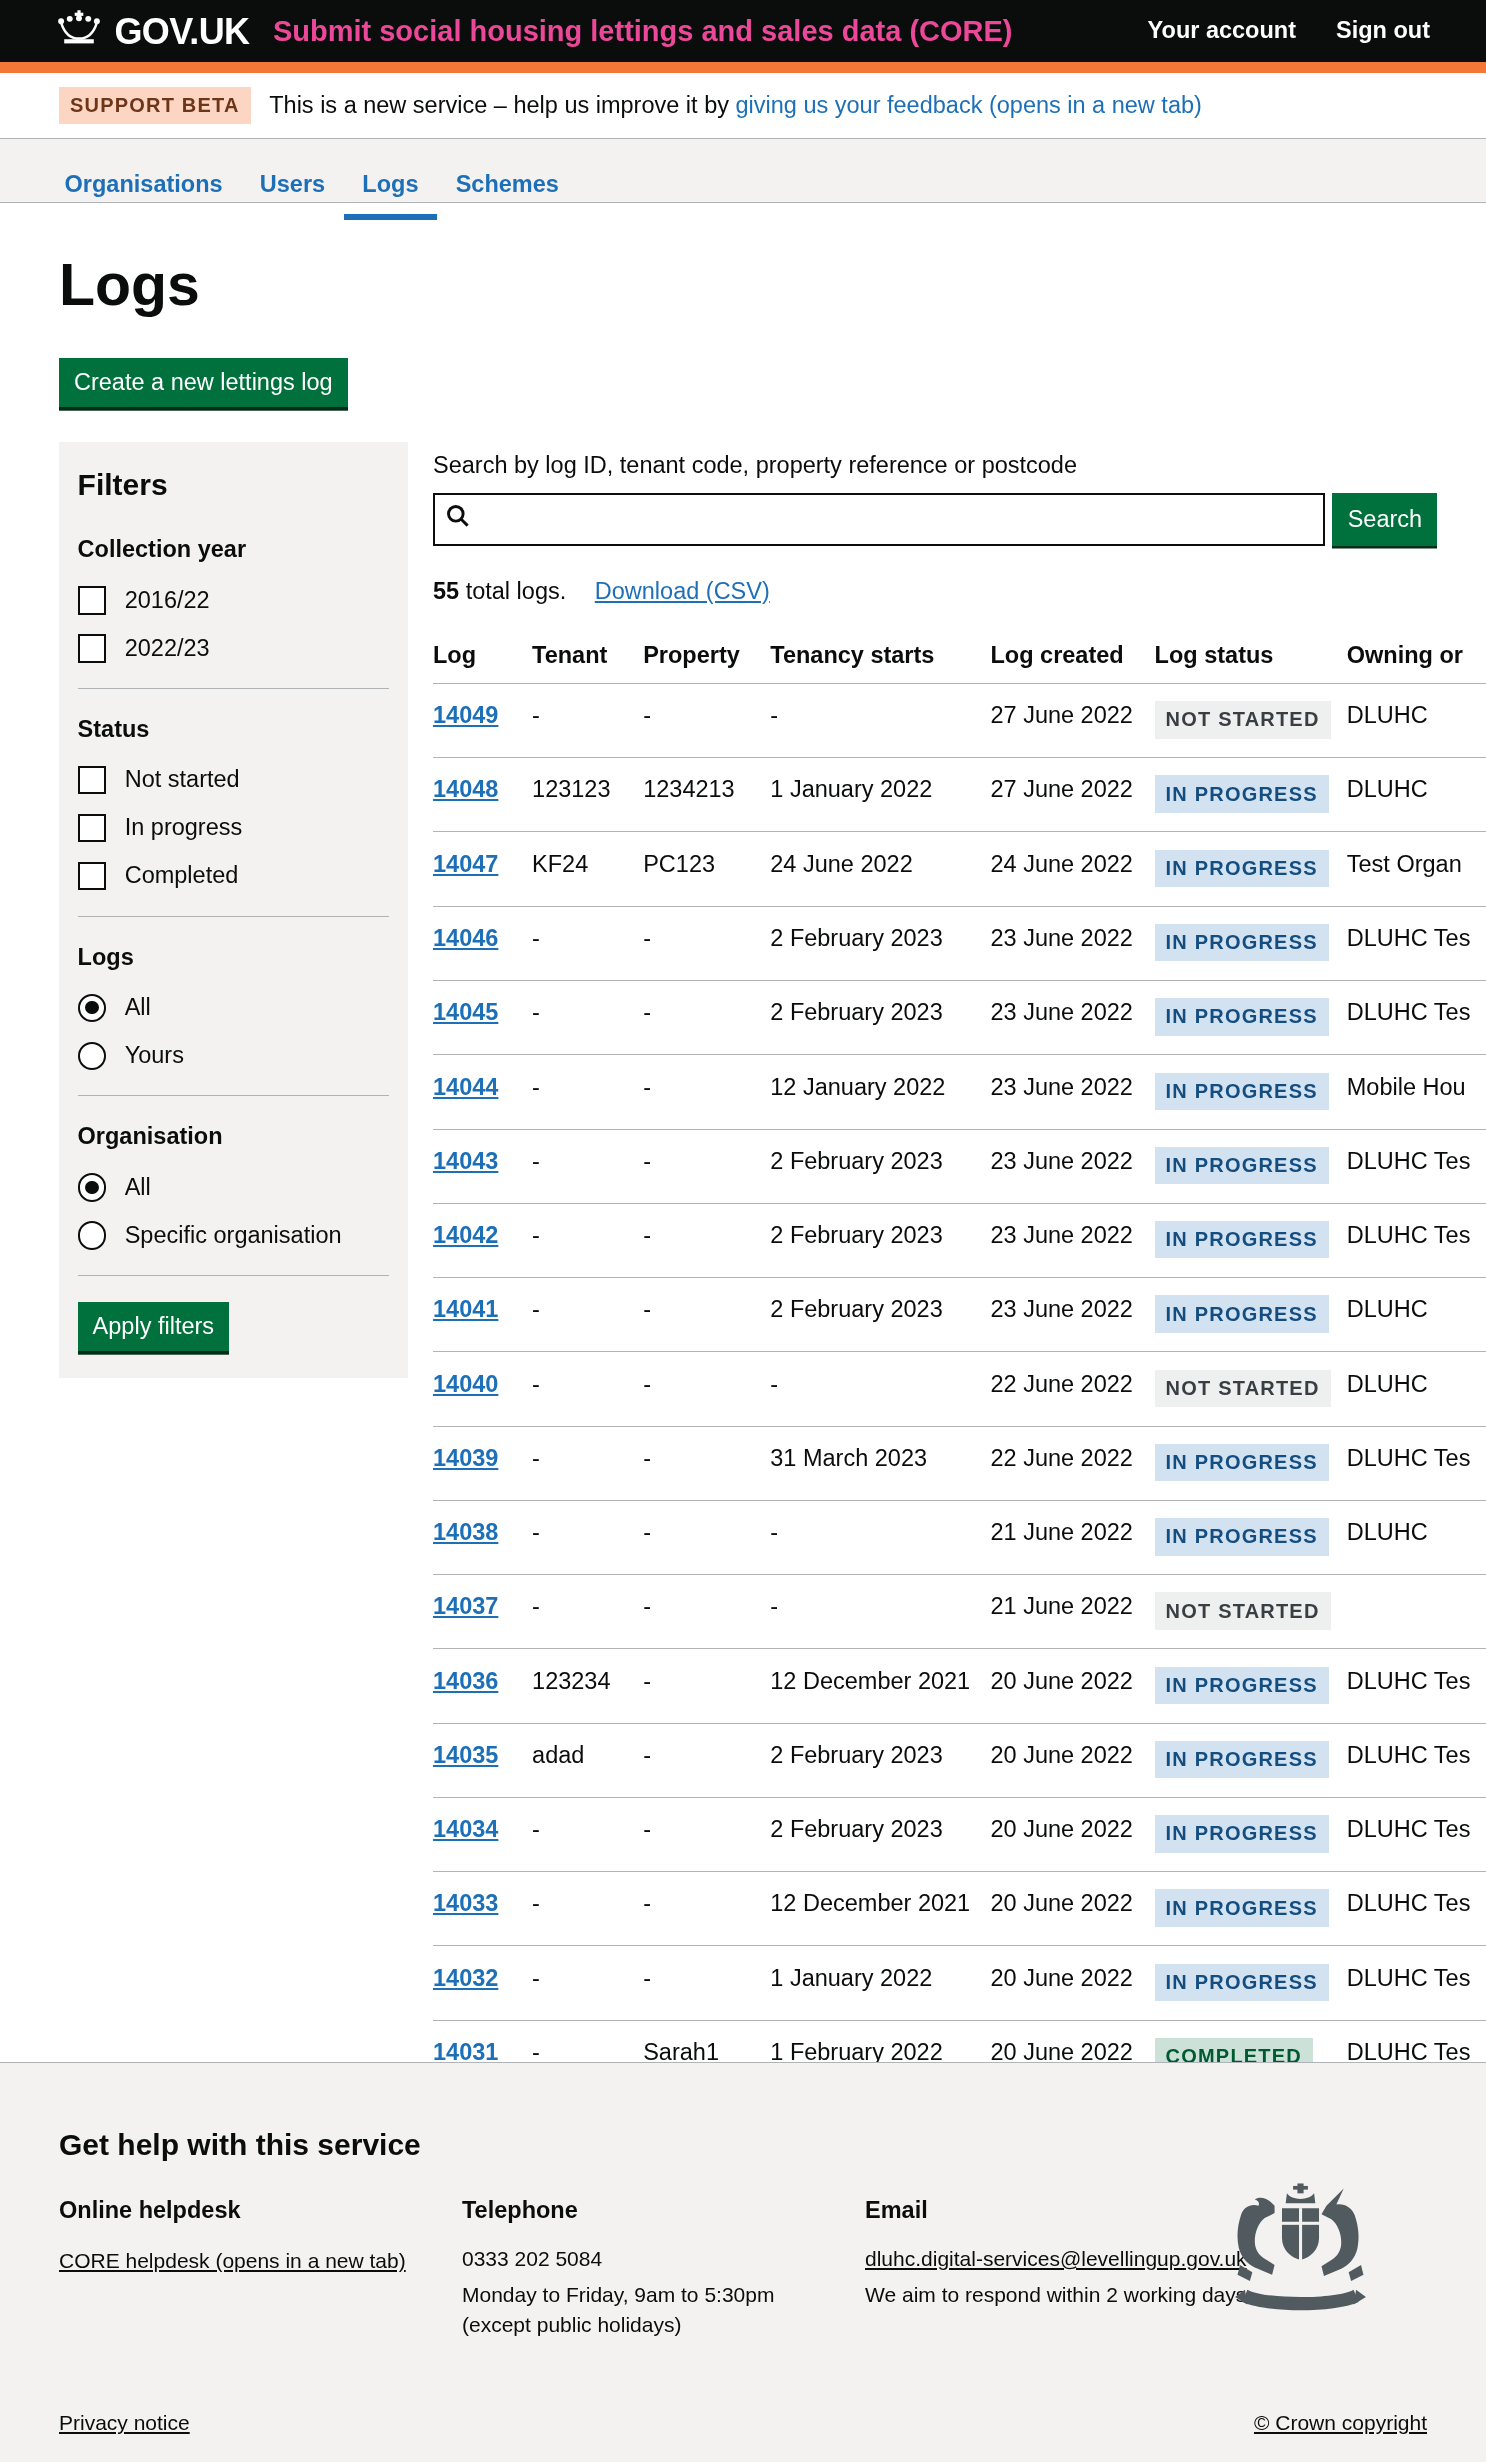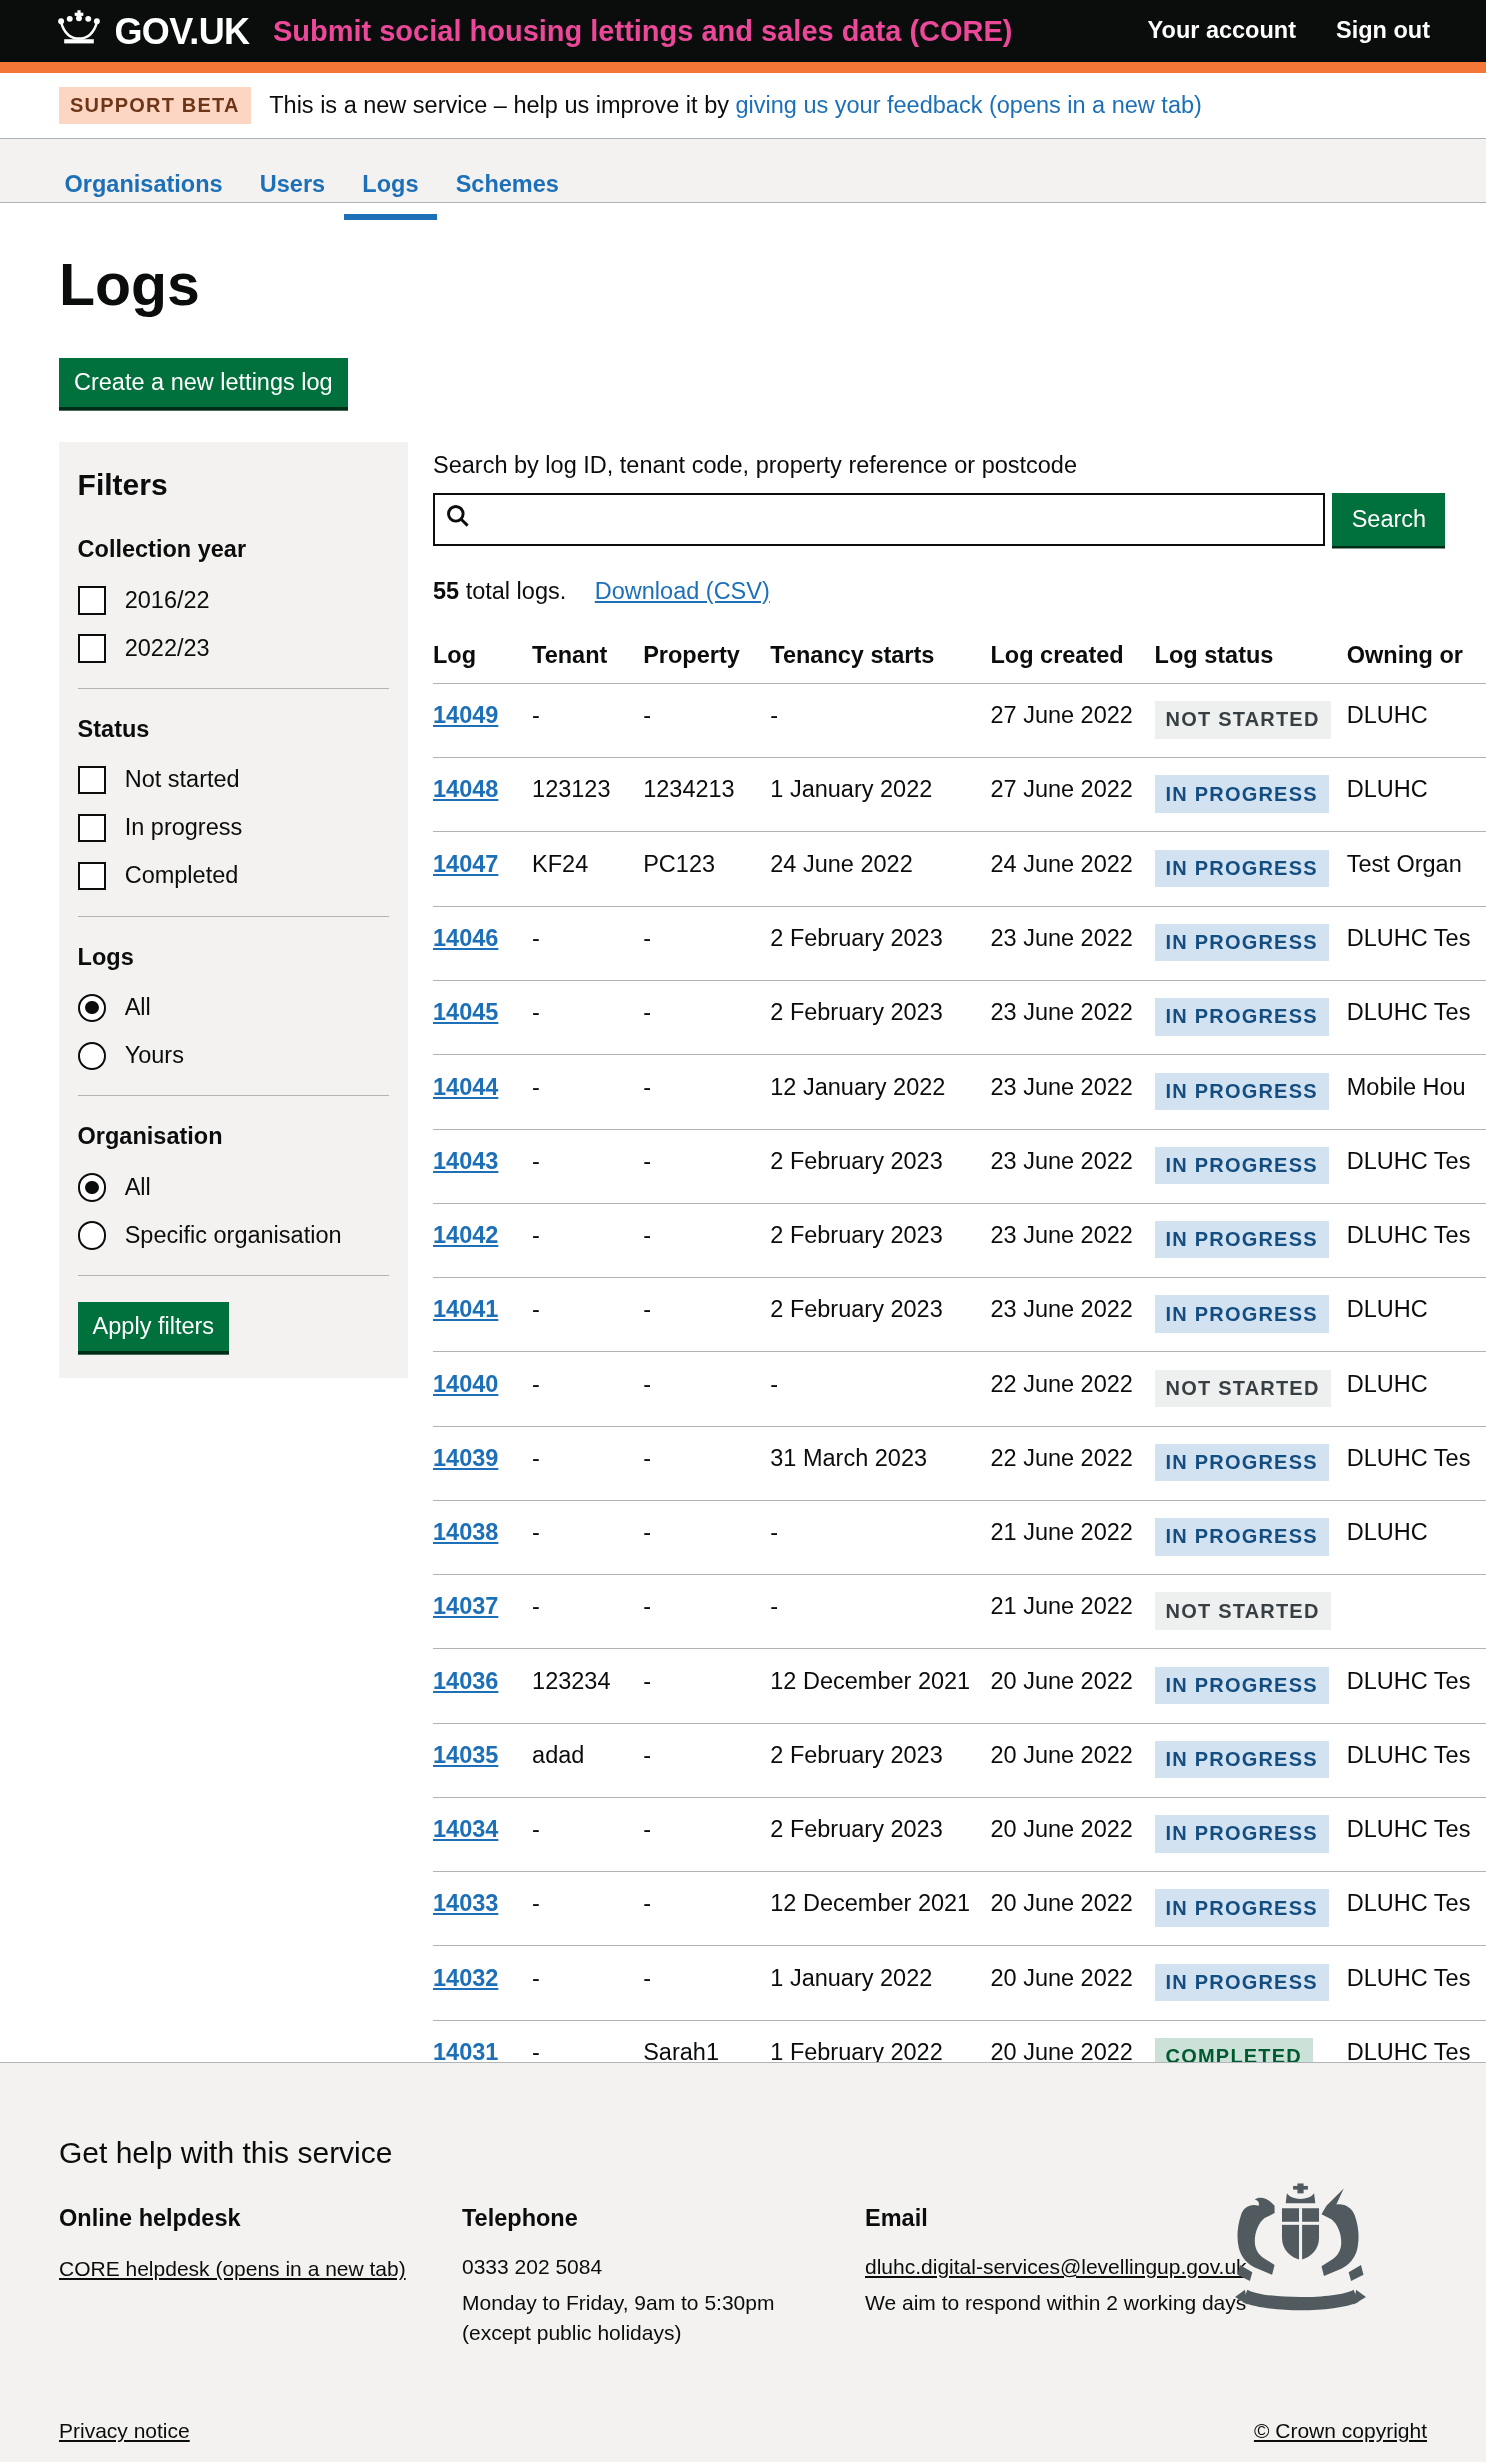--- a/index.html
+++ b/index.html
@@ -87,21 +87,21 @@
   .results{ flex:1; min-width:0; overflow:visible; }
   .search-label{ font-size:23.5px; margin:8.7px 0 12.4px; }
   .search-row{ display:flex; gap:7.4px; }
   .search-box{
     width:892px; height:53px; border:2.5px solid #0b0c0c; background:#fff;
     display:flex; align-items:center; padding:0 8.7px;
   }
   .search-box input{
     border:none; outline:none; flex:1; font-size:23.5px; font-family:inherit; height:100%;
   }
-  .search-btn{ width:113px; height:53px; box-shadow:0 2.5px 0 #002d18;text-align:center; }
+  .search-btn{ width:105px; height:53px; box-shadow:0 2.5px 0 #002d18;text-align:center; }
 
   .count-row{ margin:31px 0 0; display:flex; gap:28.5px; align-items:baseline; }
   .bold{ font-weight:700; }
   .blue-link{ color:#1d70b8; text-decoration:underline; }
 
   table.logs{
     border-collapse:collapse; table-layout:fixed; width:1112px;
     font-size:23.5px; margin-top:25px;
   }
   table.logs th{
@@ -127,21 +127,21 @@
   .next-link{ color:#1d70b8; font-weight:700; text-decoration:underline; padding:10px 6.2px 10px 13.6px; }
   .next-arrow{ color:#505a5f; font-size:26px; }
 
   .showing-line{ margin-top:41px; font-size:23.5px; }
 
   
   .site-footer{
     position:absolute; left:0; right:0; bottom:0; height:400px;
     background:#f3f2f1; border-top:1.2px solid #b1b4b6; padding:59px 59px 0;
   }
-  .footer-heading{ font-size:30px; font-weight:400; margin:12px 0 32px; }
+  .footer-heading{ font-size:30px; font-weight:700; margin:4px 0 32px; }
   .footer-cols{ display:grid; grid-template-columns:403px 403px 1fr; }
   .footer-col-title{ font-size:23.5px; font-weight:700; margin:0 0 21px; }
   .footer-line{ font-size:21px; margin:0 0 10px; color:#0b0c0c; }
   .footer-link{ color:#0b0c0c; text-decoration:underline; font-size:21px; }
   .crest{ position:absolute; right:105px; top:118px; }
   .footer-bottom{
     display:flex; justify-content:space-between; align-items:center; margin-top:62px;
   }
 </style>
 </head>

